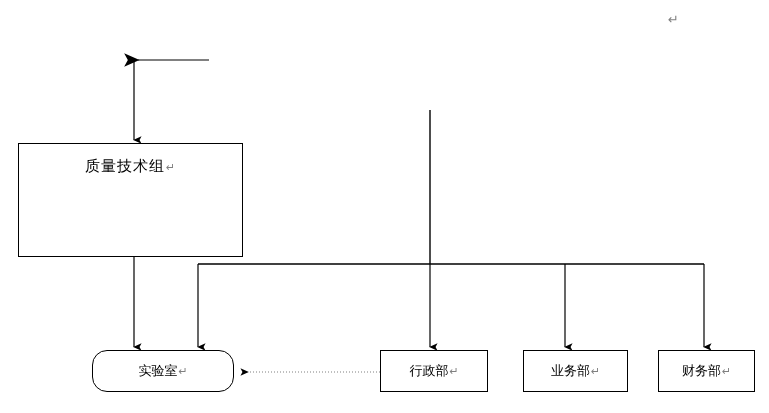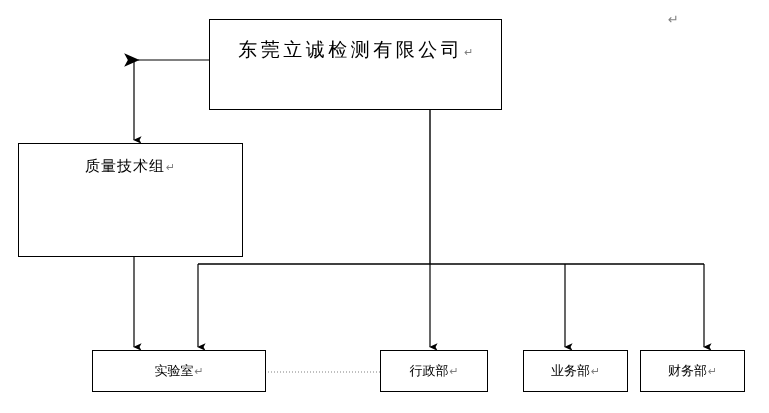--- a/index.html
+++ b/index.html
@@ -70,24 +70,24 @@
   
   .dept {
     top: 350px;
     height: 42px;
     align-items: center;
   }
   .dept .node-label {
     font-size: 13px;
     line-height: 14px;
   }
-  #node-lab    { left: 92px;  width: 174px; }
+  #node-lab    { left: 92px;  width: 142px; border-radius: 15px; }
   #node-admin  { left: 380px; width: 108px; }
   #node-biz    { left: 523px; width: 105px; }
-  #node-fin    { left: 640px; width: 105px; }
+  #node-fin    { left: 658px; width: 97px; }
 
   .pilcrow {
     color: #808080;
     font-size: 12px;
     line-height: 1;
   }
   .node .pilcrow {
     font-size: 11px;
     vertical-align: baseline;
     margin-left: 1px;
@@ -129,23 +129,20 @@
     <line x1="198" y1="264" x2="198" y2="347" stroke="#000000" stroke-width="1.2" marker-end="url(#arrow-down)"></line>
     <line x1="430" y1="264" x2="430" y2="347" stroke="#000000" stroke-width="1.2" marker-end="url(#arrow-down)"></line>
     <line x1="565" y1="264" x2="565" y2="347" stroke="#000000" stroke-width="1.2" marker-end="url(#arrow-down)"></line>
     <line x1="704" y1="264" x2="704" y2="347" stroke="#000000" stroke-width="1.2" marker-end="url(#arrow-down)"></line>
 
     <line x1="134" y1="233" x2="134" y2="347" stroke="#000000" stroke-width="1.2" marker-end="url(#arrow-down)"></line>
 
     <line x1="380" y1="372" x2="248" y2="372" stroke="#808080" stroke-width="1.2" stroke-dasharray="1 2" marker-end="url(#arrow-left)"></line>
   </svg>
 
-  <div class="node" id="node-company">
-    <span class="node-label"><span>东莞立诚检测有限公司</span><span class="pilcrow">↵</span></span>
-  </div>
 
   <div class="node" id="node-quality">
     <span class="node-label"><span>质量技术组</span><span class="pilcrow">↵</span></span>
   </div>
 
   <div class="node dept" id="node-lab">
     <span class="node-label"><span>实验室</span><span class="pilcrow">↵</span></span>
   </div>
 
   <div class="node dept" id="node-admin">

